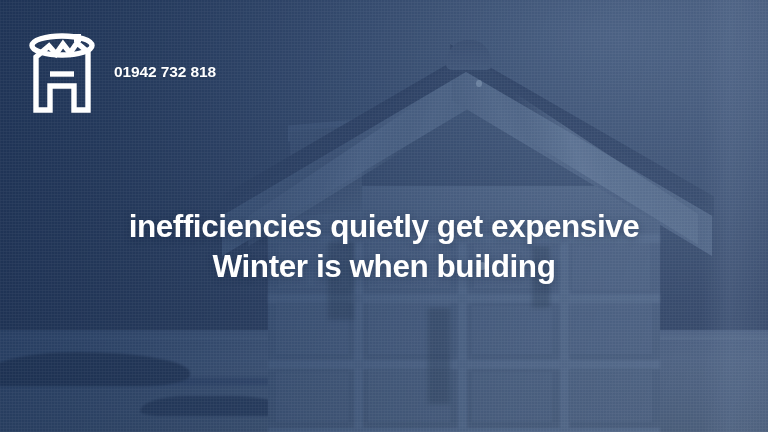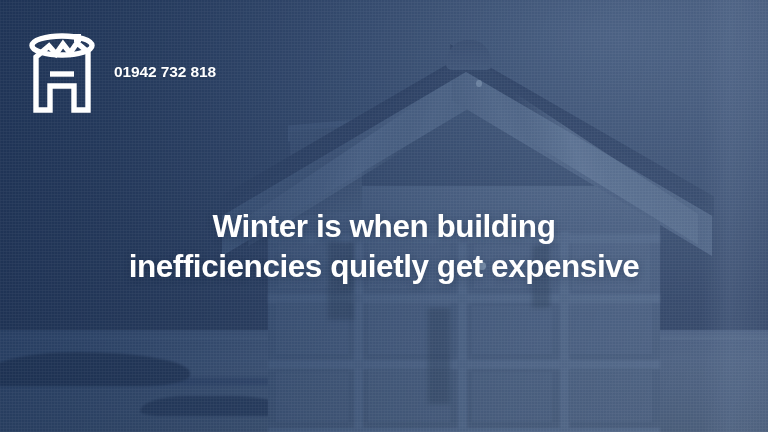--- a/index.html
+++ b/index.html
@@ -270,17 +270,17 @@
 
       <rect x="50" y="4" width="7" height="8" fill="#ffffff"></rect>
     </svg>
 
     <div class="logo-text">
       <div class="logo-phone">01942 732 818</div>
     </div>
   </div>
 
   <div class="headline">
+    <span class="hl-line">inefficiencies quietly get expensive</span>
     <span class="hl-line">Winter is when building</span>
-    <span class="hl-line">inefficiencies quietly get expensive</span>
   </div>
 
 </div>
 
 </body></html>

